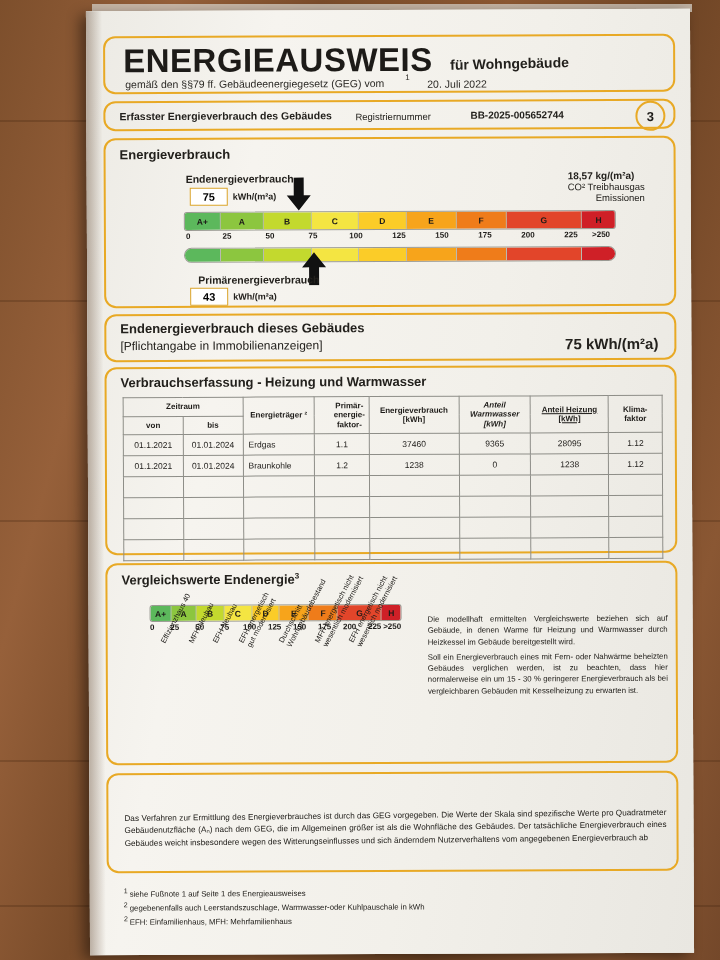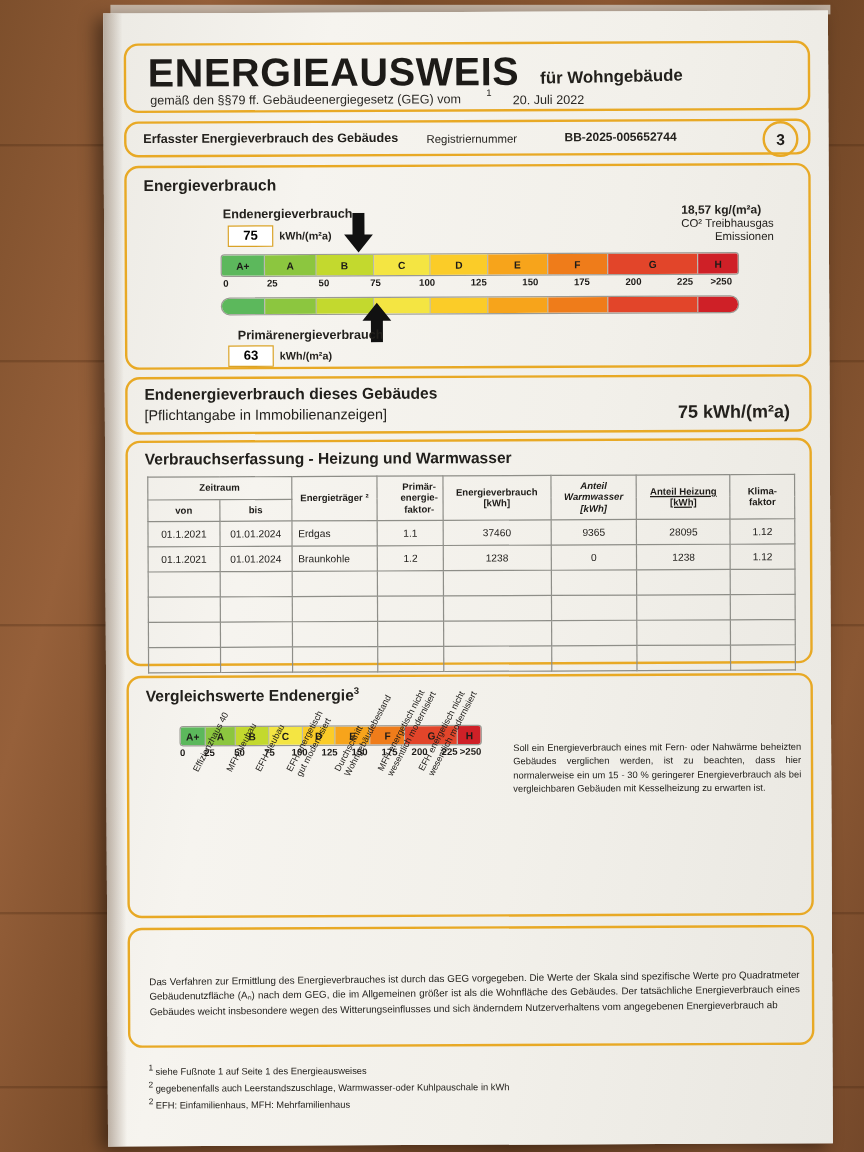--- a/index.html
+++ b/index.html
@@ -301,21 +301,21 @@
           </div>
 
         <svg class="arrow-down" style="left:180px; top:38px;" viewBox="0 0 26 34">
           <polygon points="8,0 18,0 18,18 25,18 13,33 1,18 8,18" fill="#111"></polygon>
         </svg>
         <svg class="arrow-up" style="left:195px; top:112px;" viewBox="0 0 26 34">
           <polygon points="13,1 25,16 18,16 18,34 8,34 8,16 1,16" fill="#111"></polygon>
         </svg>
 
         <div class="txt" id="primlab">Primärenergieverbrauch</div>
-        <div id="primval-box">63</div>
+        <div id="primval-box">43</div>
         <div class="txt" id="primunit">kWh/(m²a)</div>
       </div>
 
       <div class="box" id="ende">
         <div class="ttl" id="ende-t1">Endenergieverbrauch dieses Gebäudes</div>
         <div class="txt" id="ende-t2">[Pflichtangabe in Immobilienanzeigen]</div>
         <div class="txt" id="ende-val">75 kWh/(m²a)</div>
       </div>
 
       <div class="box" id="tbl-box">
@@ -432,20 +432,21 @@
         <div id="cmp-labels">
             <div class="cmp-label" style="left: 52px; top: 76px;">Effizienzhaus 40</div>
             <div class="cmp-label" style="left: 80px; top: 76px;">MFH Neubau</div>
             <div class="cmp-label" style="left: 104px; top: 76px;">EFH Neubau</div>
             <div class="cmp-label" style="left: 130px; top: 76px;">EFH energetisch<br>gut modernisiert</div>
             <div class="cmp-label" style="left: 170px; top: 76px;">Durchschnitt<br>Wohngebäudebestand</div>
             <div class="cmp-label" style="left: 206px; top: 76px;">MFH energetisch nicht<br>wesentlich modernisiert</div>
             <div class="cmp-label" style="left: 240px; top: 76px;">EFH energetisch nicht<br>wesentlich modernisiert</div>
           </div>
         <div id="cmp-text">
+            <div style="margin-top: 0px;">Die modellhaft ermittelten Vergleichswerte beziehen sich auf Gebäude, in denen Warme für Heizung und Warmwasser durch Heizkessel im Gebäude bereitgestellt wird.</div>
             <div style="margin-top: 4px;">Soll ein Energieverbrauch eines mit Fern- oder Nahwärme beheizten Gebäudes verglichen werden, ist zu beachten, dass hier normalerweise ein um 15 - 30 % geringerer Energieverbrauch als bei vergleichbaren Gebäuden mit Kesselheizung zu erwarten ist.</div>
           </div>
       </div>
 
       <div class="box" id="expl">
         <div id="expl-p1">Das Verfahren zur Ermittlung des Energieverbrauches ist durch das GEG vorgegeben. Die Werte der Skala sind spezifische Werte pro Quadratmeter Gebäudenutzfläche (Aₙ) nach dem GEG, die im Allgemeinen größer ist als die Wohnfläche des Gebäudes. Der tatsächliche Energieverbrauch eines Gebäudes weicht insbesondere wegen des Witterungseinflusses und sich änderndem Nutzerverhaltens vom angegebenen Energieverbrauch ab</div>
       </div>
 
       <div id="footnotes">
           <div class="fn" style="left: 34px; top: 876px;"><span class="sup">1 </span><span> siehe Fußnote 1 auf Seite 1 des Energieausweises</span></div>

